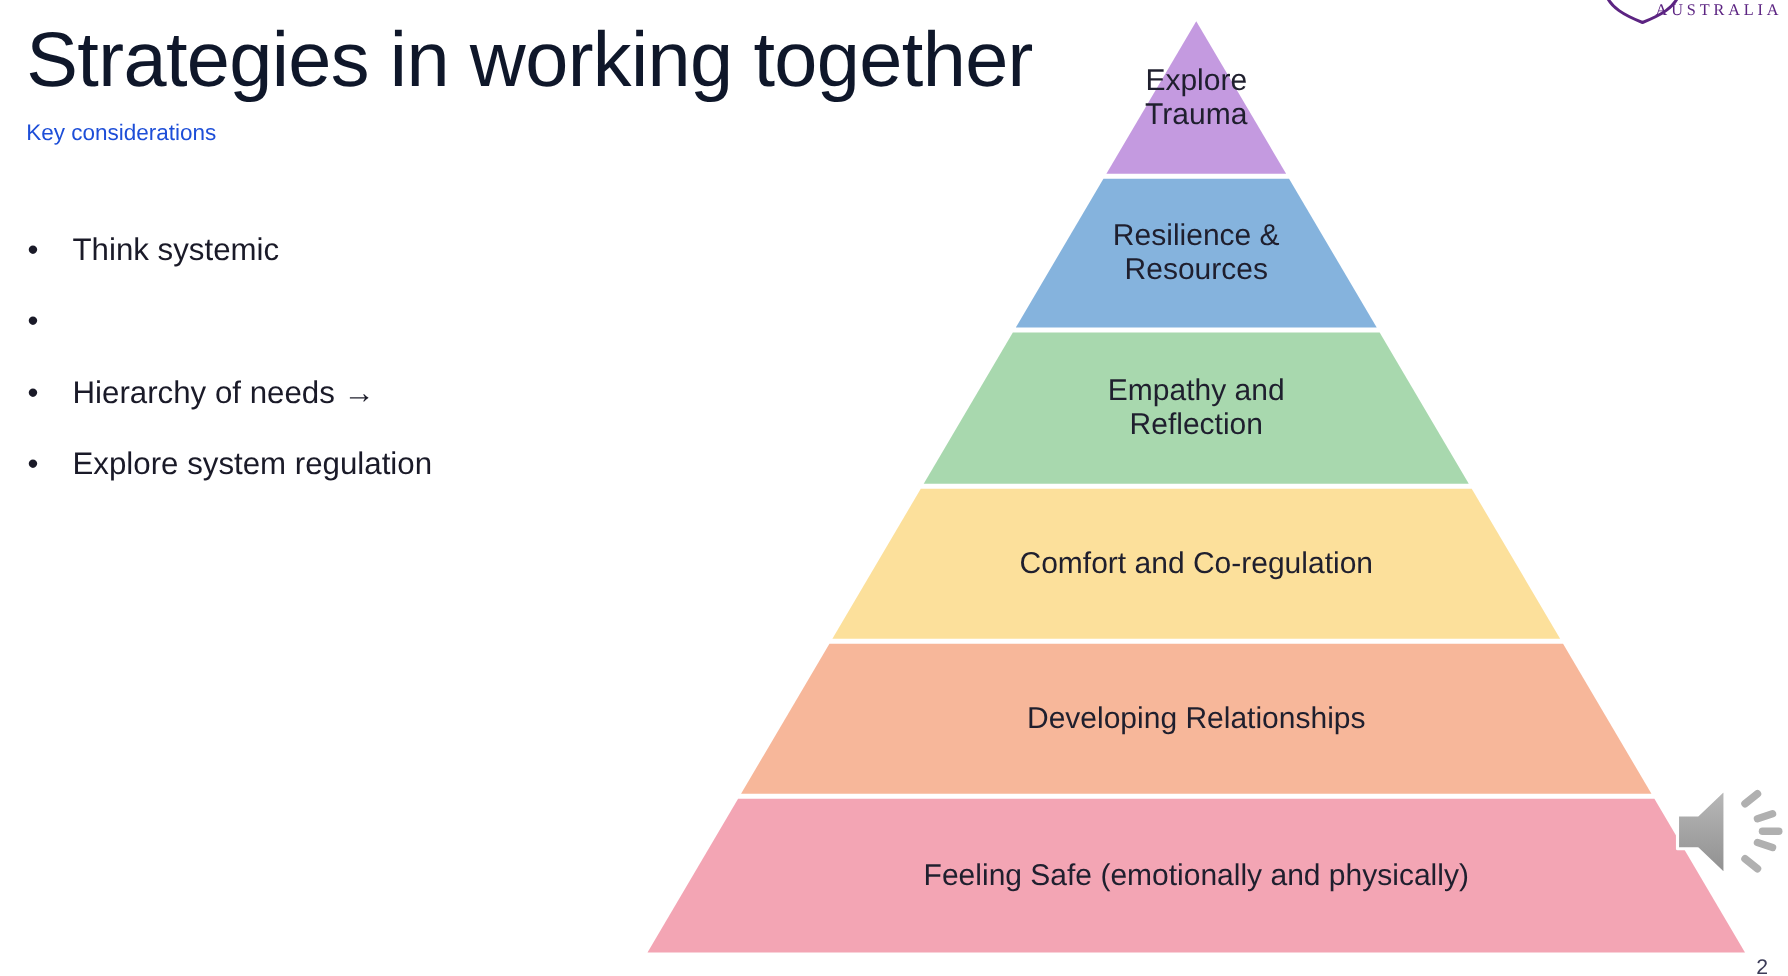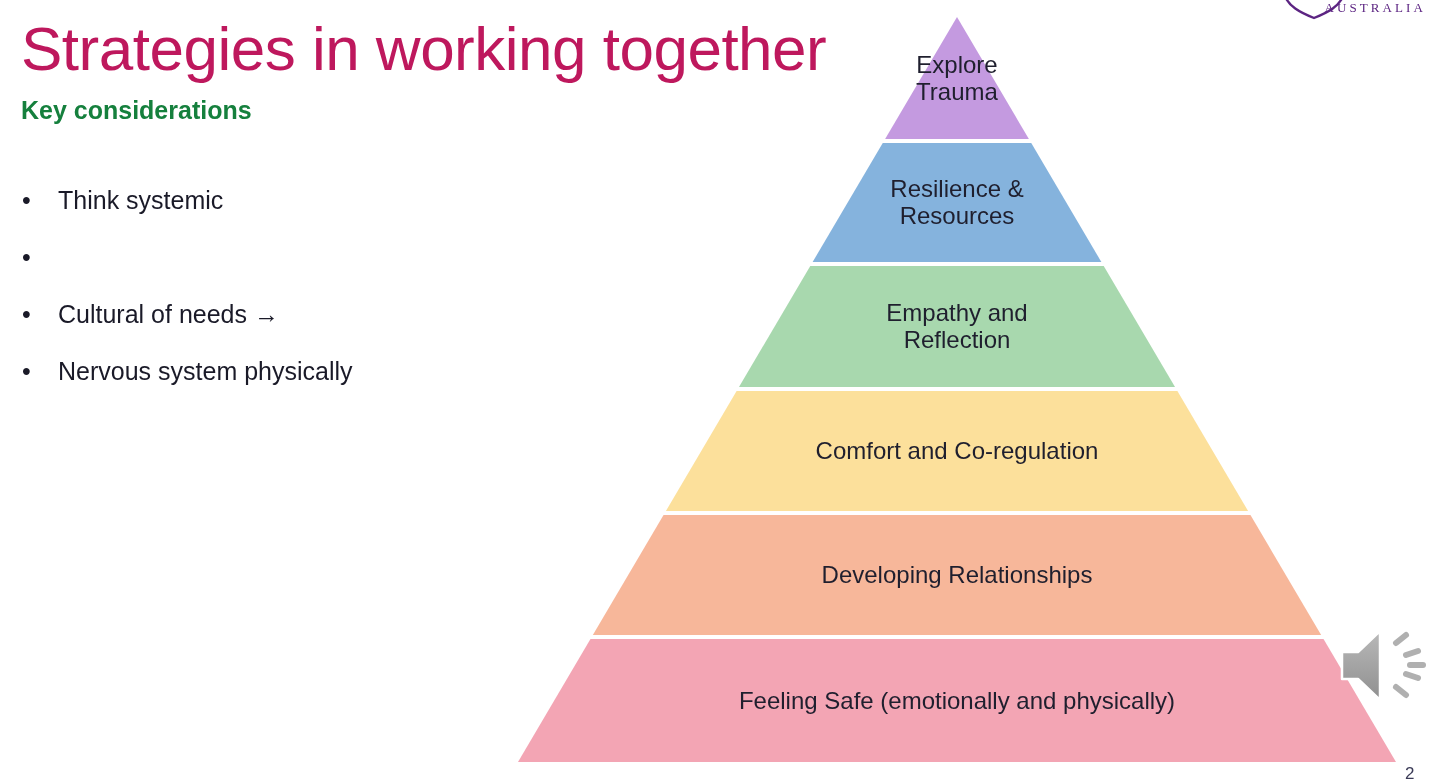--- a/index.html
+++ b/index.html
@@ -15,30 +15,30 @@
     background:#ffffff;
   }
 
   
   #title {
     position:absolute;
     left:21px; top:14px;
     font-size:62px;
     font-weight:400;
     letter-spacing:-0.5px;
-    color:#be185d;
+    color:#0f172a;
     line-height:1.12;
     white-space:nowrap;
   }
   #subtitle {
     position:absolute;
     left:21px; top:96px;
-    font-size:25px;
-    font-weight:700;
-    color:#15803d;
+    font-size:18px;
+    font-weight:400;
+    color:#1d4ed8;
     white-space:nowrap;
   }
 
   
   #bullets {
     position:absolute;
     left:18px; top:180px;
     width:560px;
   }
   .bullet-row {
@@ -123,25 +123,25 @@
   <div id="bullets">
     <div class="bullet-row">
       <span class="bullet-dot">•</span>
       <span class="bullet-text">Think systemic</span>
     </div>
     <div class="bullet-row">
       <span class="bullet-dot">•</span>
     </div>
     <div class="bullet-row">
       <span class="bullet-dot">•</span>
-      <span class="bullet-text">Cultural of needs →</span>
+      <span class="bullet-text">Hierarchy of needs →</span>
     </div>
     <div class="bullet-row">
       <span class="bullet-dot">•</span>
-      <span class="bullet-text">Nervous system physically</span>
+      <span class="bullet-text">Explore system regulation</span>
     </div>
   </div>
 
   <div id="pyramid">
     <svg width="1430" height="781" viewBox="0 0 1430 781" xmlns="http://www.w3.org/2000/svg">
       <g>
         <polygon id="tier-shape-0" points="957,17 1028.889932885906,139 885.1100671140939,139" fill="#c49ae0"></polygon>
         <polygon id="tier-shape-1" points="882.7530201342282,143 1031.246979865772,143 1101.3691275167785,262 812.6308724832214,262" fill="#85b3dd"></polygon>
         <polygon id="tier-shape-2" points="810.2738255033557,266 1103.7261744966443,266 1175.0268456375838,387 738.9731543624162,387" fill="#a8d8ae"></polygon>
         <polygon id="tier-shape-3" points="736.6161073825504,391 1177.3838926174496,391 1248.0953020134227,511 665.9046979865773,511" fill="#fce09b"></polygon>

